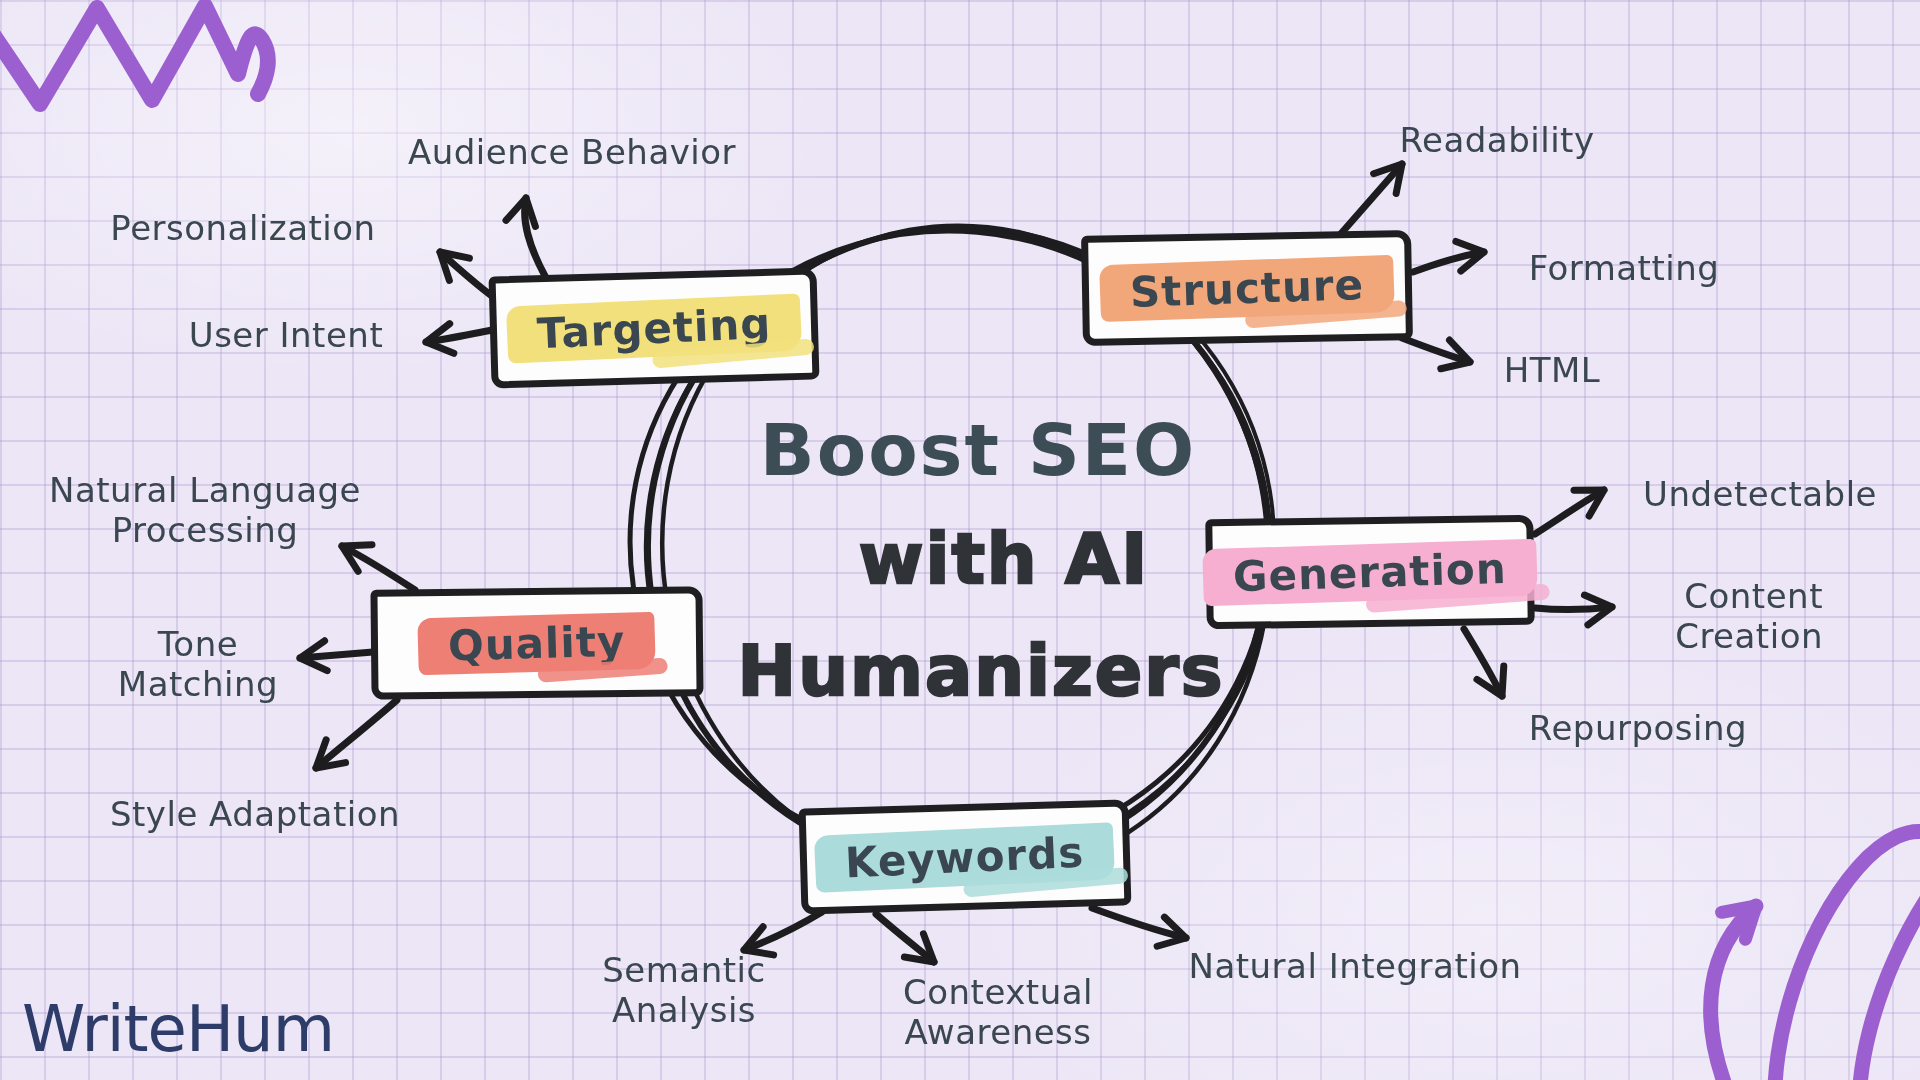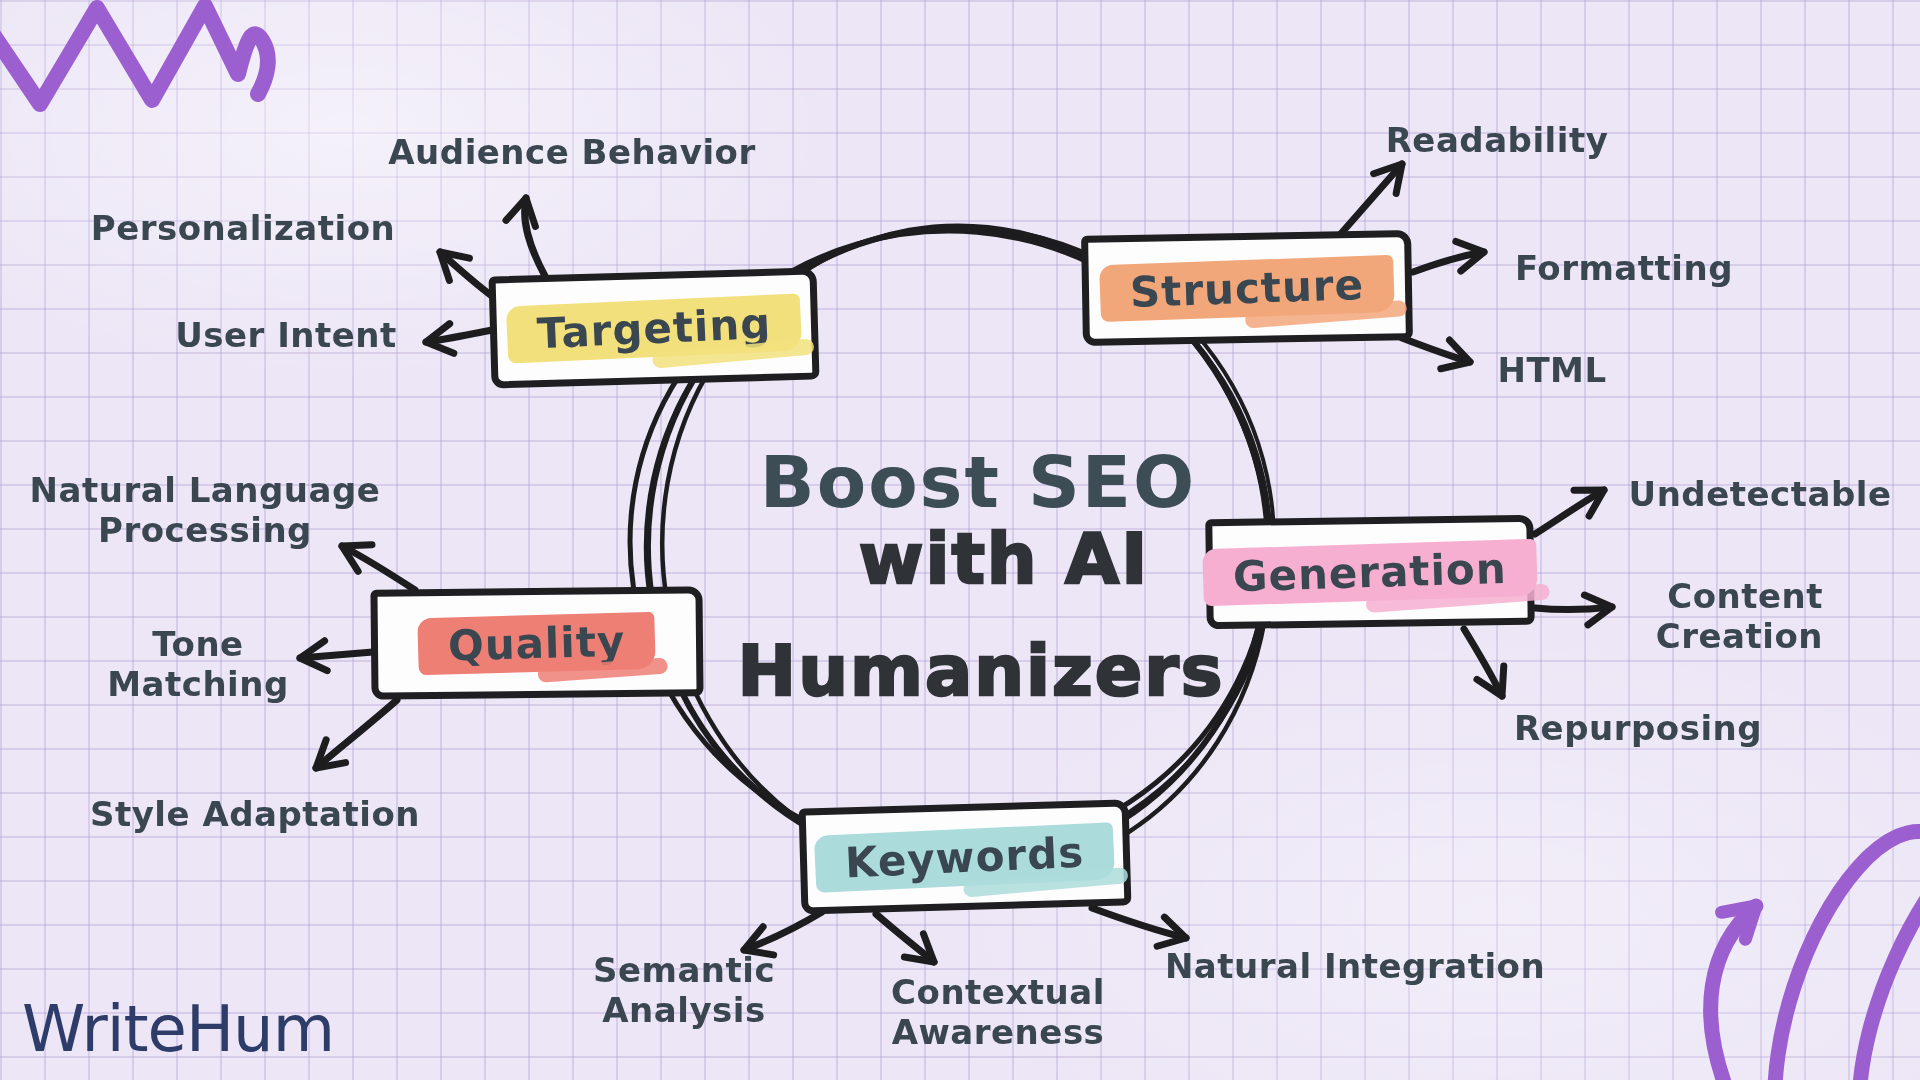--- a/index.html
+++ b/index.html
@@ -38,21 +38,21 @@
   #node-keywords   {left:800px;top:804px;width:330px;height:106px;transform:rotate(-1.6deg);}
   .hl-targeting {background:#f2e07d;}
   .hl-structure {background:#f2a77b;}
   .hl-quality   {background:#ee7f75;}
   .hl-generation{background:#f6afd1;}
   .hl-keywords  {background:#abdcdb;}
 
   
   .sat{
     position:absolute;transform:translate(-50%,-50%);
-    font-size:34px;font-weight:700;letter-spacing:.5px;color:#3a4750;
+    font-size:34px;font-weight:400;letter-spacing:.5px;color:#3a4750;
     text-align:center;line-height:1.18;white-space:nowrap;
   }
   .sat.wrap{white-space:normal;}
   #lbl-audience    {left:572px;top:152px;}
   #lbl-personal    {left:243px;top:228px;}
   #lbl-userintent  {left:286px;top:335px;}
   #lbl-readability {left:1497px;top:140px;}
   #lbl-formatting  {left:1624px;top:268px;}
   #lbl-html        {left:1552px;top:370px;}
   #lbl-nlp         {left:205px;top:510px;width:390px;text-align:center;}
@@ -60,21 +60,21 @@
   #lbl-style       {left:255px;top:814px;}
   #lbl-undetect    {left:1760px;top:494px;}
   #lbl-contentcr   {left:1718px;top:616px;width:210px;text-align:right;}
   #lbl-repurpose   {left:1638px;top:728px;}
   #lbl-semantic    {left:684px;top:990px;width:252px;}
   #lbl-contextual  {left:998px;top:1012px;width:260px;}
   #lbl-natural     {left:1355px;top:966px;}
 
   
   .title-line{position:absolute;transform:translateX(-50%);white-space:nowrap;}
-  #title-1{left:978px;top:408px;font-size:72px;font-weight:700;color:#3d4d56;letter-spacing:2px;margin-top:32px;}
+  #title-1{left:978px;top:408px;font-size:72px;font-weight:700;color:#3d4d56;letter-spacing:2px;}
   #title-2{left:976px;top:518px;font-size:70px;font-weight:800;color:#2f3337;-webkit-text-stroke:2.5px #2f3337;letter-spacing:2px;margin-left:28px;}
   #title-3{left:981px;top:630px;font-size:70px;font-weight:800;color:#2f3337;-webkit-text-stroke:2.5px #2f3337;letter-spacing:2px;}
 
   
   .logo{position:absolute;left:22px;top:992px;display:flex;align-items:center;color:#2d3c68;
         font-size:64px;font-weight:500;letter-spacing:-1px;flex-direction:column;}
   .logo .pill{display:inline-block;width:84px;height:40px;border:10px solid #2d3c68;
         border-radius:999px;margin:14px -4px 0 2px;box-sizing:border-box;}
   .logo .suffix{margin-left:-2px;}
 </style>

